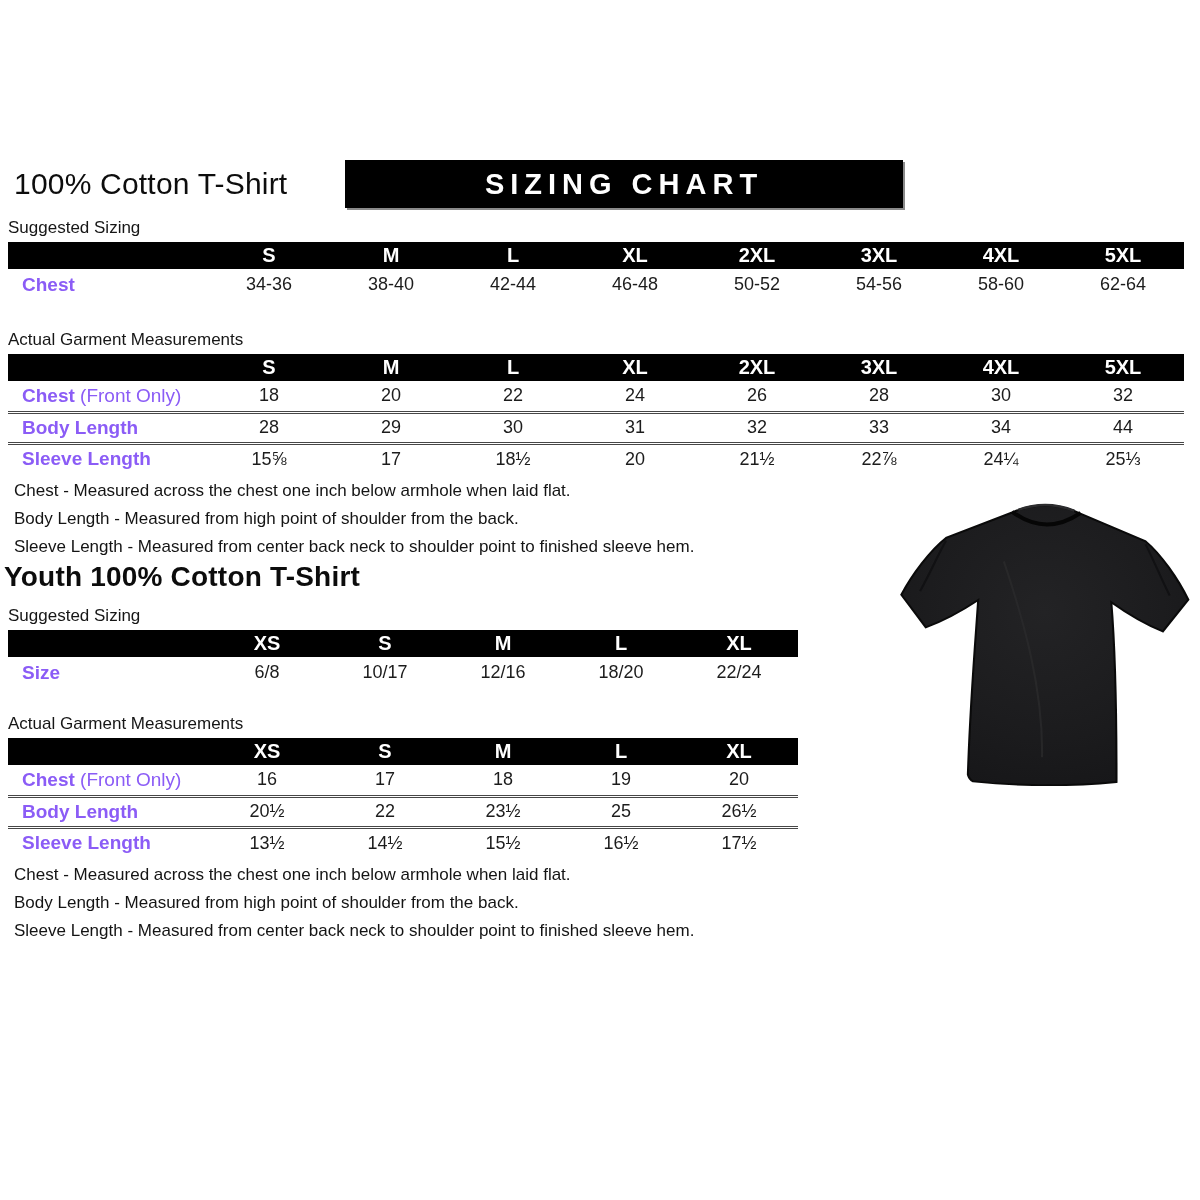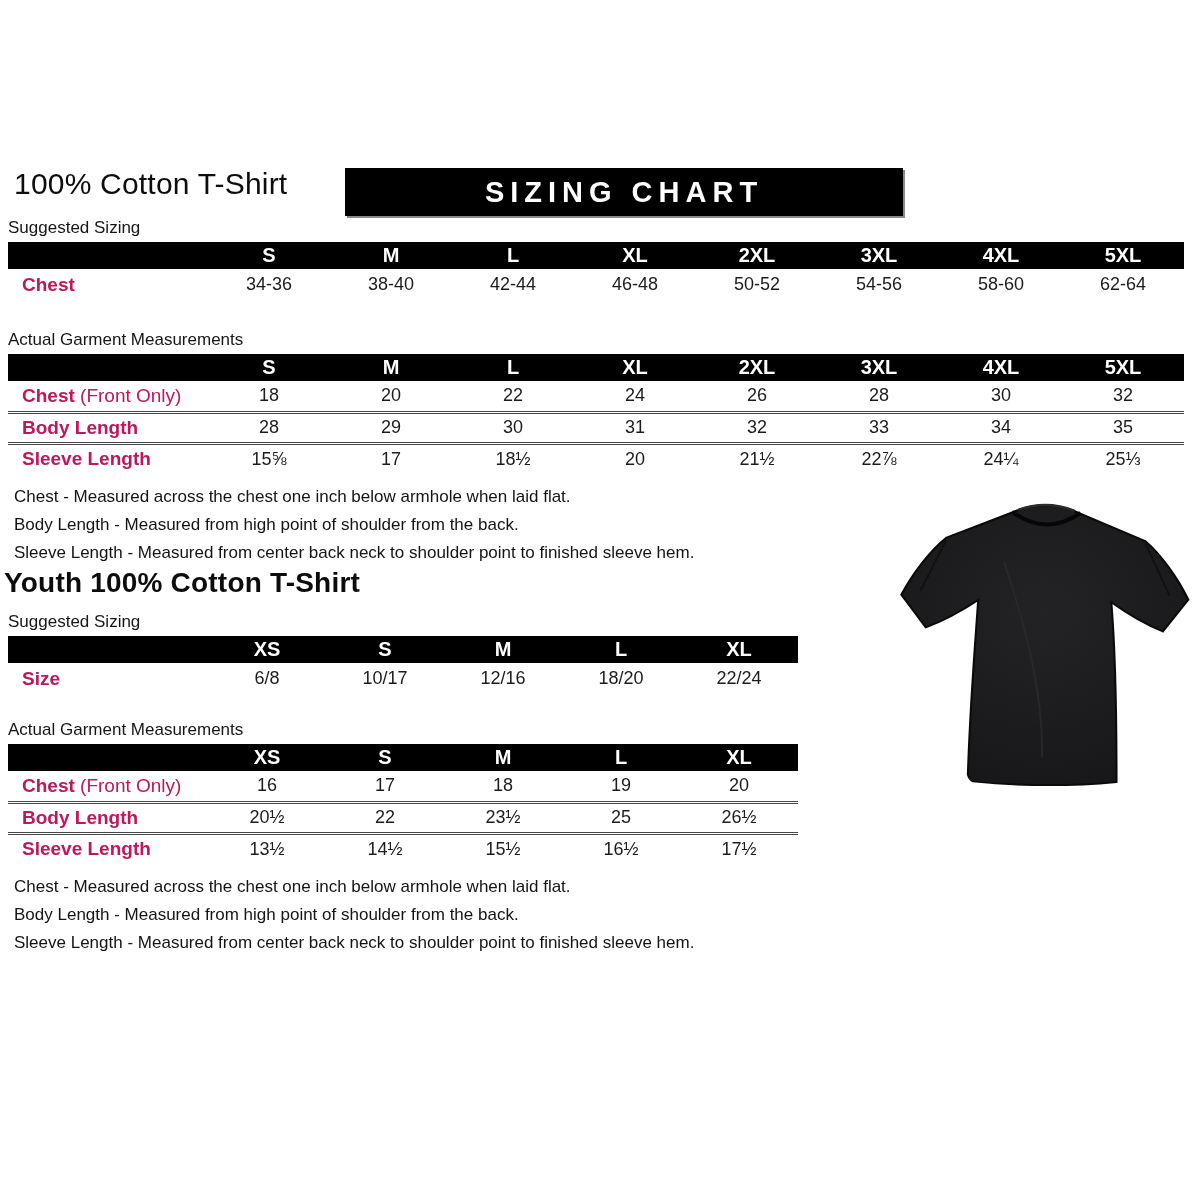--- a/index.html
+++ b/index.html
@@ -33,21 +33,20 @@
     white-space: nowrap;
   }
   .sizing-banner {
     width: 558px; height: 48px;
     background: #000;
     color: #fff;
     display: flex; align-items: center; justify-content: center;
     font-size: 29px; font-weight: bold;
     letter-spacing: 6px;
     box-shadow: 2px 2px 0 #8a8a8a;
-    margin-top: 8px;
   }
 
   
   .section-label {
     font-size: 17px;
     color: #161616;
     margin: 6px 0 4px 0;
   }
 
   
@@ -68,37 +67,37 @@
     padding: 0;
   }
   table.size-table th.label-col { width: 200px; }
 
   table.size-table tbody tr { height: 31px; }
   table.size-table tbody th.label-col {
     text-align: left;
     padding-left: 14px;
     font-size: 19px;
     font-weight: bold;
-    color: #be185d;
+    color: #8b5cf6;
     white-space: nowrap;
   }
   table.size-table tbody td {
     text-align: center;
     font-size: 18px;
     color: #1c1c1c;
     padding: 0;
   }
   table.size-table tbody tr + tr > th,
   table.size-table tbody tr + tr > td {
     border-top: 3px double #474747;
   }
   .lbl-suffix { font-weight: normal; }
 
   
-  .notes { margin: 9px 0 0 6px; }
+  .notes { margin: 3px 0 0 6px; }
   .note-line {
     font-size: 17px;
     line-height: 28px;
     color: #141414;
     white-space: nowrap;
   }
 
   
   .youth-title {
     margin-left: -4px;
@@ -189,21 +188,21 @@
         </tr>
         <tr>
           <th class="label-col"><span class="lbl-main">Body Length</span></th>
           <td>28</td>
           <td>29</td>
           <td>30</td>
           <td>31</td>
           <td>32</td>
           <td>33</td>
           <td>34</td>
-          <td>35</td>
+          <td>44</td>
         </tr>
         <tr>
           <th class="label-col"><span class="lbl-main">Sleeve Length</span></th>
           <td>15⅝</td>
           <td>17</td>
           <td>18½</td>
           <td>20</td>
           <td>21½</td>
           <td>22⅞</td>
           <td>24¼</td>

